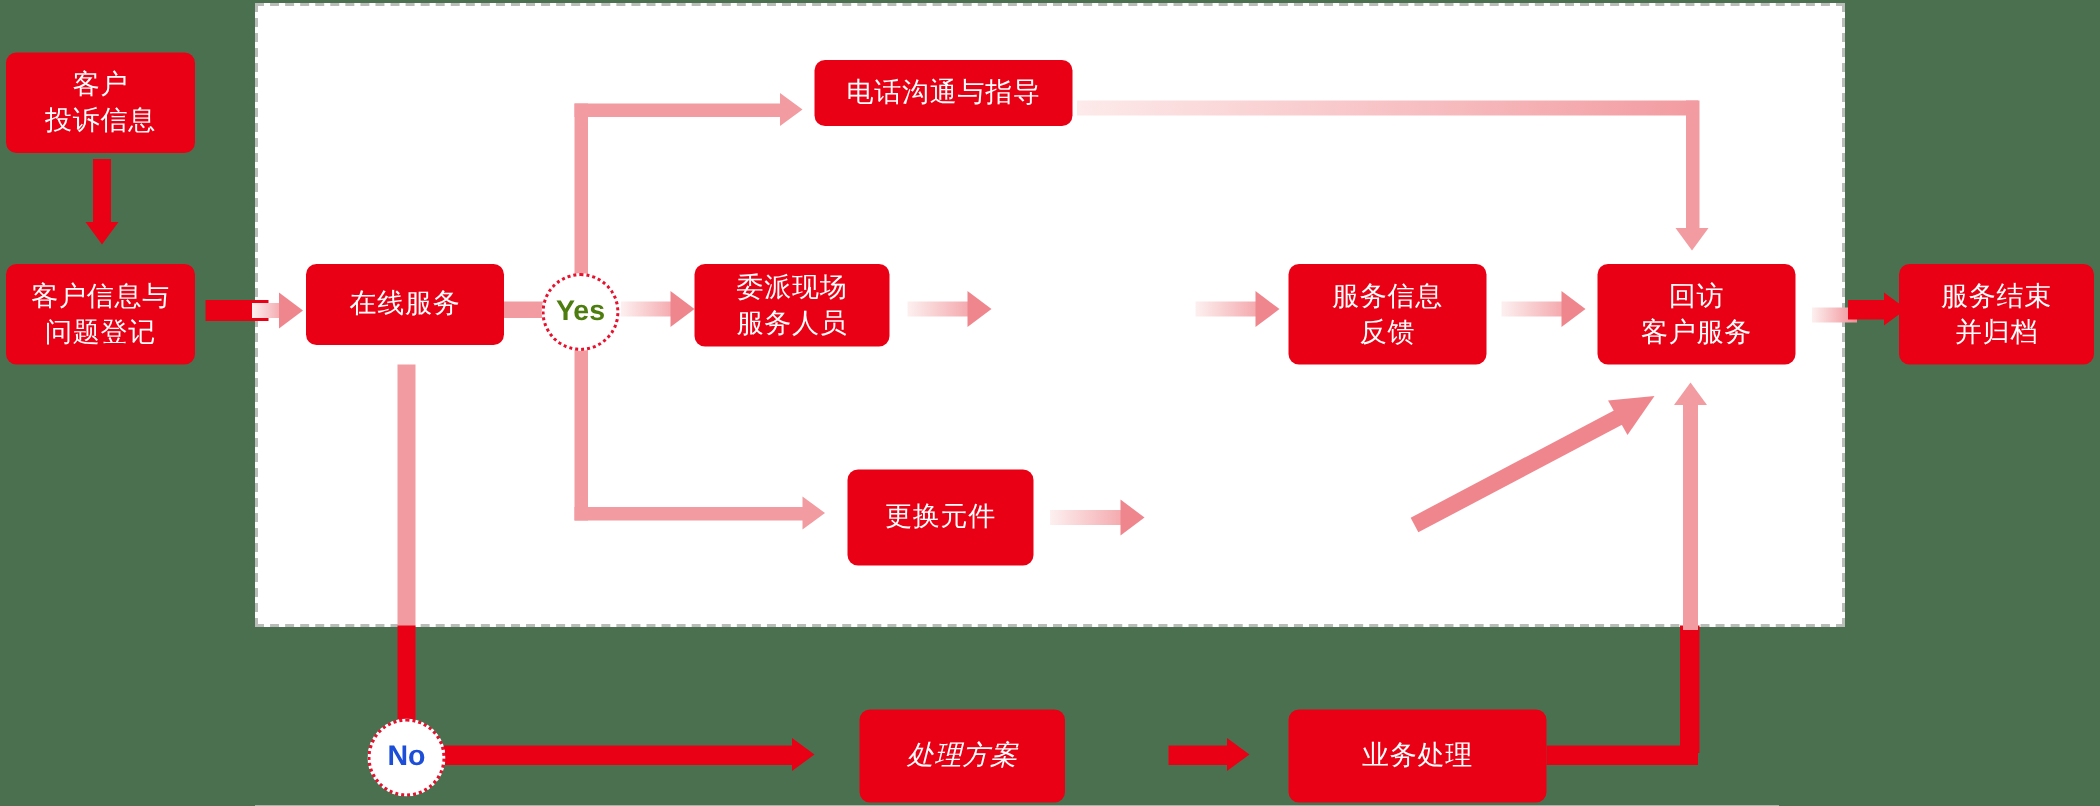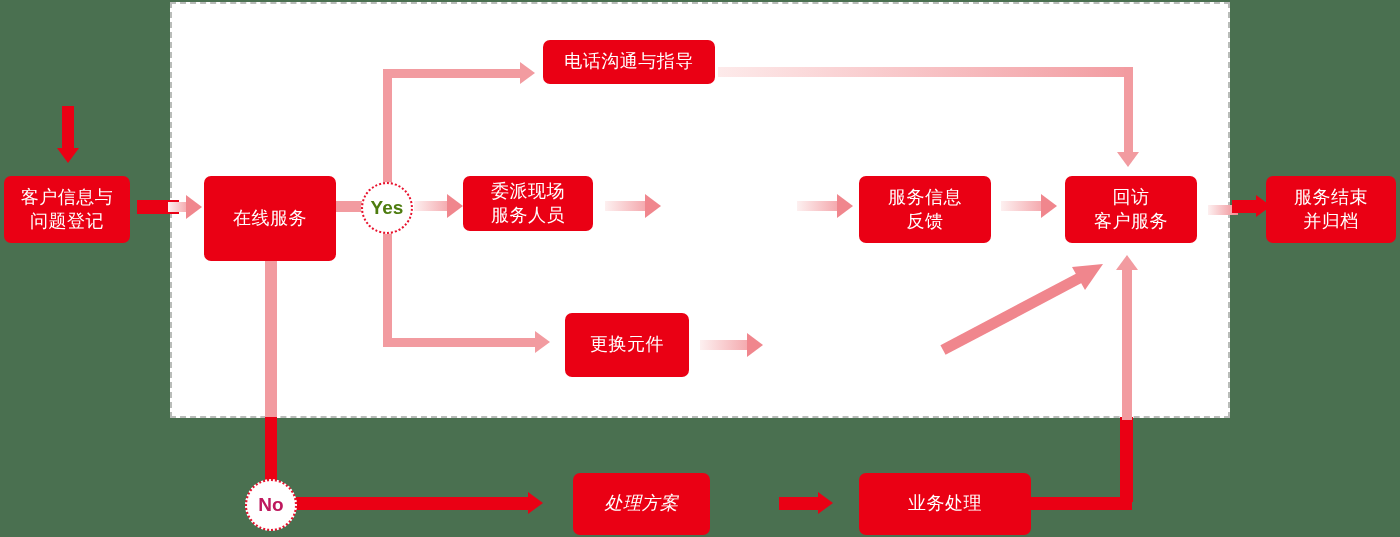--- a/index.html
+++ b/index.html
@@ -42,21 +42,21 @@
     position:absolute;
     border-radius:50%;
     background:#ffffff;
     border:2px dotted #e8112d;
     display:flex;align-items:center;justify-content:center;
     font-weight:bold;font-size:19px;
     box-sizing:border-box;
     z-index:9;
   }
   .node.yes{color:#4d7c0f;}
-  .node.no{color:#be185d;border-color:#e8112d;}
+  .node.no{color:#1d4ed8;border-color:#e8112d;}
 
   
   .seg{position:absolute;z-index:3;}
   .seg.h{height:9px;}
   .seg.v{width:9px;}
   .c-light{background:#f29ba0;}
   .c-strong{background:#ea0014;}
 
   
   .head{position:absolute;width:0;height:0;z-index:4;}
@@ -84,34 +84,36 @@
   
   .diag{position:absolute;z-index:3;}
 </style>
 </head>
 <body>
 
 <div id="stage">
 
   <div class="panel" style="left:170px;top:2px;width:1060px;height:416px;"></div>
 
+  <div class="box" style="left:4px;top:35px;width:126px;height:67px;">客户
+投诉信息</div>
 
   <div class="seg v c-strong" style="left:62px;top:106px;width:12px;height:44px;"></div>
   <div class="head down h-strong" style="left:57px;top:148px;"></div>
 
   <div class="box" style="left:4px;top:176px;width:126px;height:67px;">客户信息与
 问题登记</div>
 
   <div class="seg h c-strong" style="left:137px;top:200px;width:42px;height:14px;"></div>
   <div class="fade" style="left:168px;top:195px;width:34px;height:24px;">
     <div class="shaft" style="width:20px;"></div>
     <div class="tip" style="left:18px;"></div>
   </div>
 
-  <div class="box" style="left:204px;top:176px;width:132px;height:85px;text-align:center;">在线服务</div>
+  <div class="box" style="left:204px;top:176px;width:132px;height:54px;text-align:center;">在线服务</div>
 
   <div class="seg h c-light" style="left:336px;top:201px;width:26px;height:11px;"></div>
 
   <div class="node yes" style="left:361px;top:182px;width:52px;height:52px;">Yes</div>
 
   <div class="seg v c-light" style="left:383px;top:69px;width:9px;height:278px;"></div>
 
   <div class="seg h c-light" style="left:383px;top:69px;width:140px;height:9px;"></div>
   <div class="head right h-light" style="left:520px;top:62px;"></div>
 

